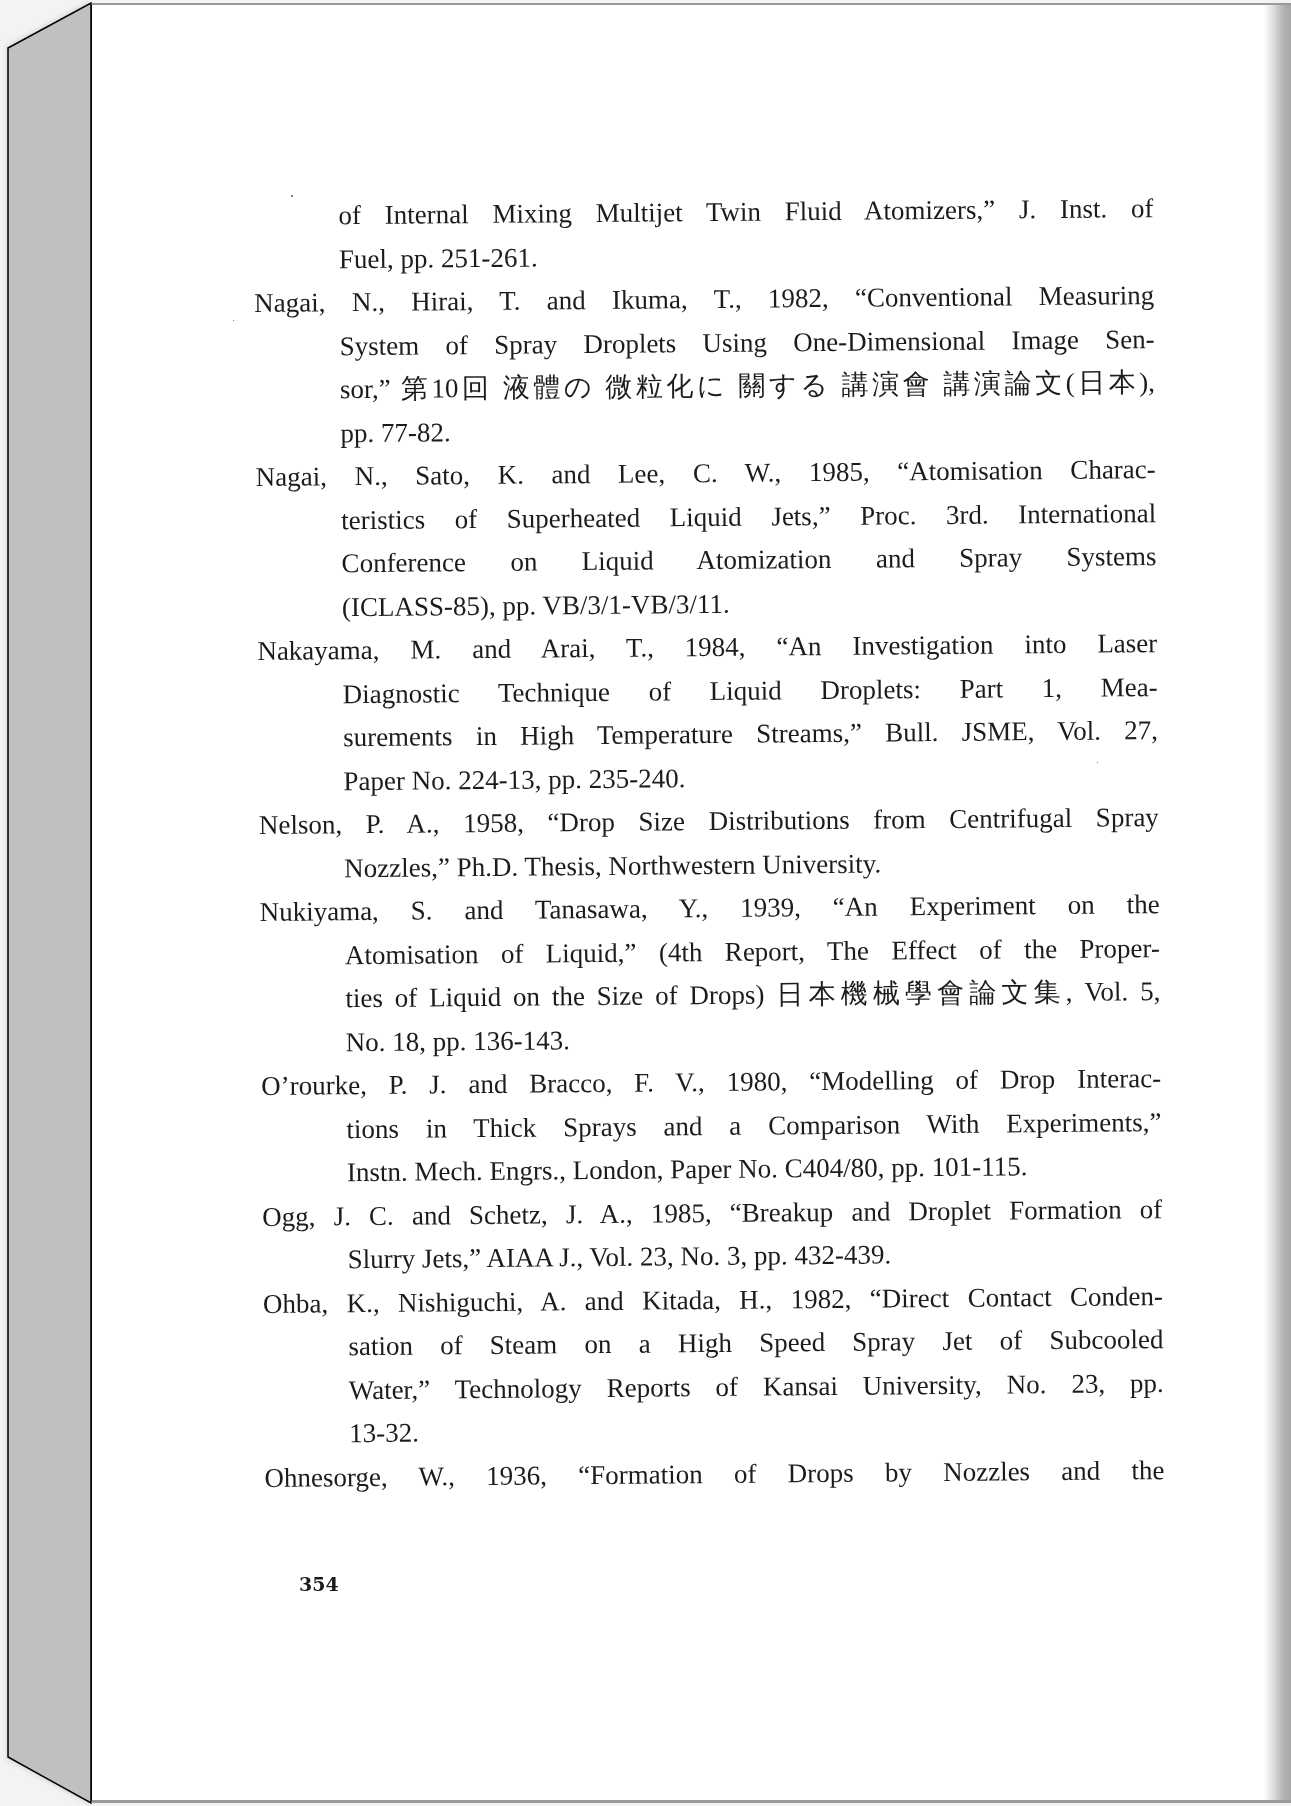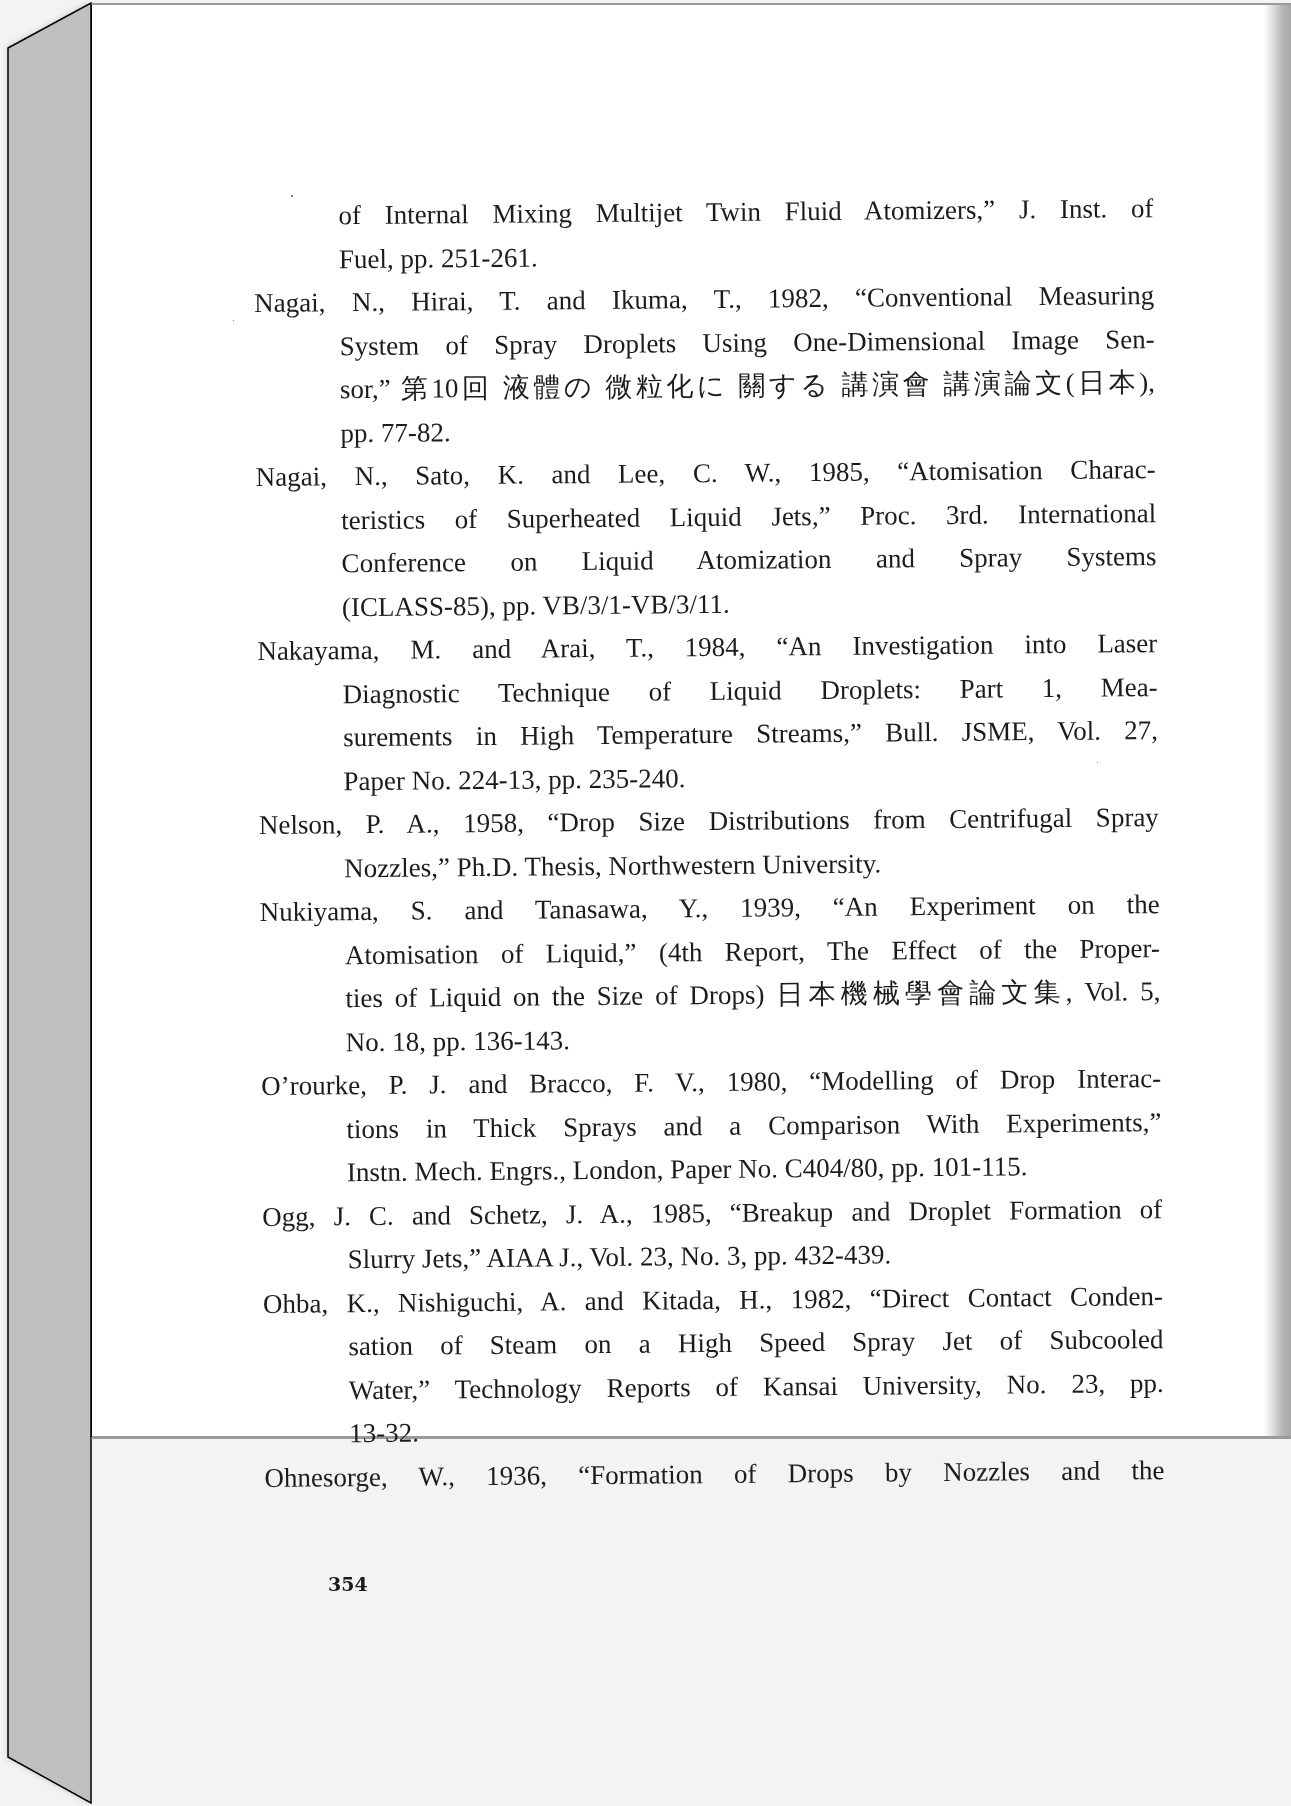--- a/index.html
+++ b/index.html
@@ -3,21 +3,21 @@
 <meta charset="utf-8">
 <style>
   html, body { margin: 0; padding: 0; }
   body {
     width: 1291px; height: 1806px; position: relative; overflow: hidden;
     background: #f3f3f3;
     font-family: "Liberation Serif", "DejaVu Serif", serif;
   }
   .spine { position: absolute; left: 0; top: 0; width: 100px; height: 1806px; }
   .page {
-    position: absolute; left: 91px; top: 3px; width: 1200px; height: 1436px;
+    position: absolute; left: 91px; top: 3px; width: 1200px; height: 1800px;
     background: #fff;
     border-top: 2px solid #9a9a9a;
     border-bottom: 3px solid #9a9a9a;
     border-left: 1px solid #000;
     box-sizing: border-box;
   }
   .page-shadow {
     position: absolute; right: 0; top: 0; width: 27px; height: 100%;
     background: linear-gradient(to right, #ffffff 0%, #dcdcdc 35%, #b4b4b4 70%, #a6a6a6 100%);
   }
@@ -30,21 +30,21 @@
   .line {
     height: 43.5px; line-height: 43.5px; white-space: nowrap;
     text-align: justify; text-align-last: justify;
     word-spacing: 0;
   }
   .line.first { padding-left: 0; }
   .line.cont { padding-left: 85px; }
   .line.last { text-align: left; text-align-last: left; }
   .page-number {
     position: absolute; left: 207px; top: 1568px;
-    font-family: "DejaVu Serif", serif; font-weight: bold; font-size: 19px; color: #1c1c1c; margin-left: 29px;
+    font-family: "DejaVu Serif", serif; font-weight: bold; font-size: 19px; color: #1c1c1c;
   }
   .speck { position: absolute; width: 2px; height: 2px; background: #555; border-radius: 1px; }
 </style>
 </head>
 <body>
 
 <svg class="spine" width="100" height="1806" viewBox="0 0 100 1806">
   <defs>
     <filter id="sh" x="-20%" y="-5%" width="140%" height="110%">
       <feGaussianBlur stdDeviation="2"></feGaussianBlur>

